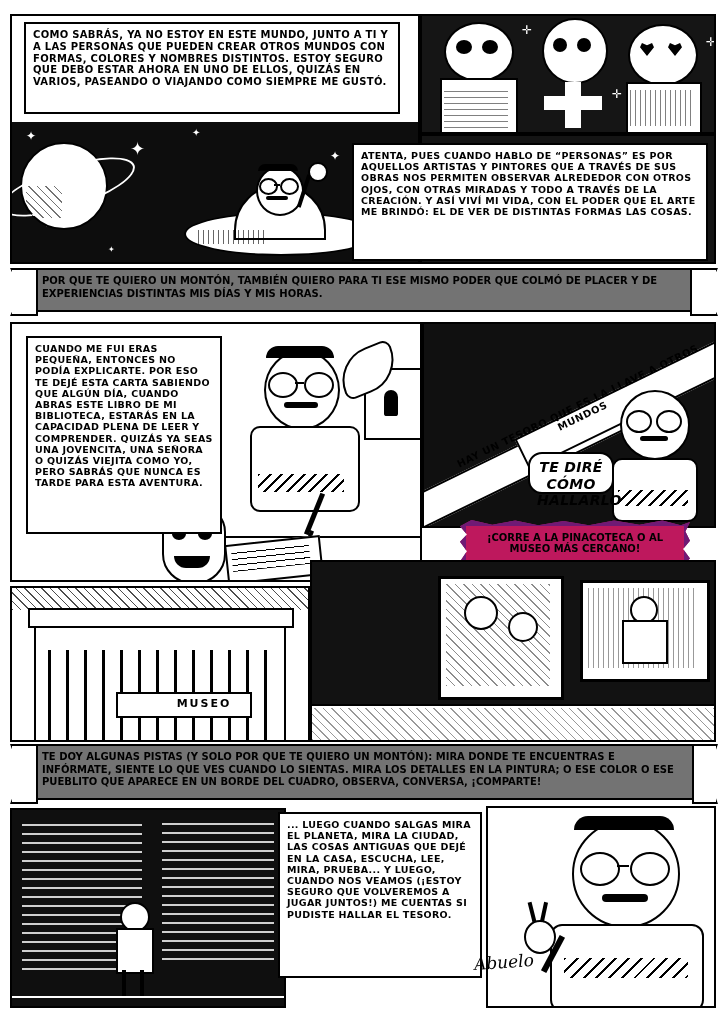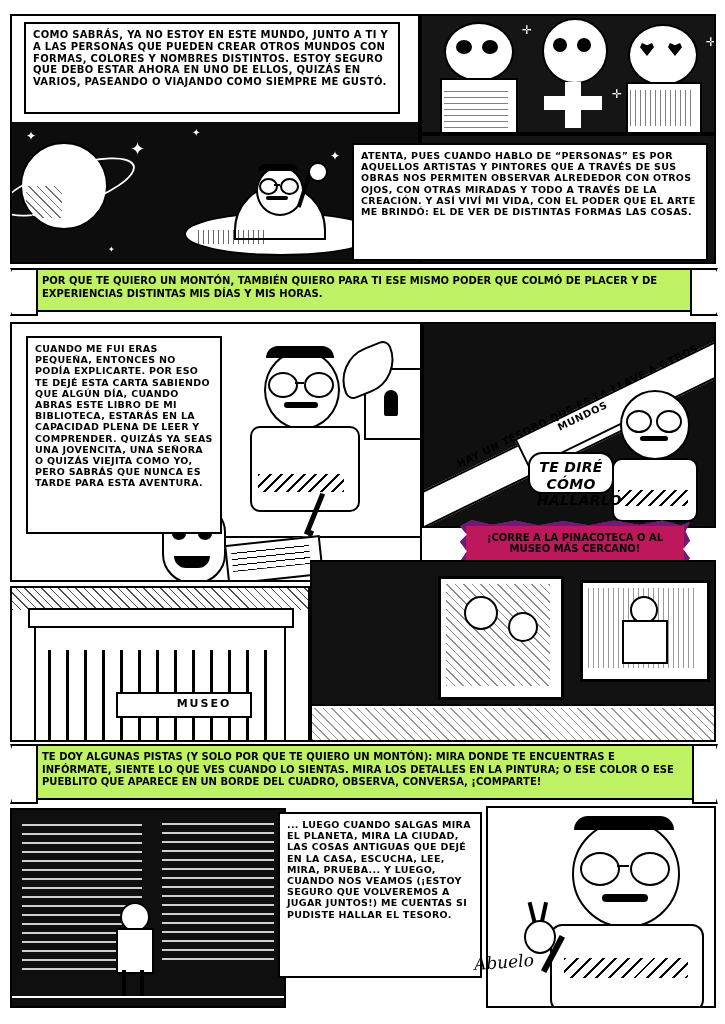--- a/index.html
+++ b/index.html
@@ -115,21 +115,21 @@
     font-style: italic;
     font-size: 17px;
     color: #000;
     transform: rotate(-4deg);
   }
 
   .narr {
     position: absolute;
     box-sizing: border-box;
     border: 2px solid #000;
-    background: #bef264;
+    background: #737373;
     padding: 5px 8px;
     font-weight: 700;
     color: #000;
     line-height: 1.25;
   }
 </style>
 </head>
 <body>
 
 <div id="page">

